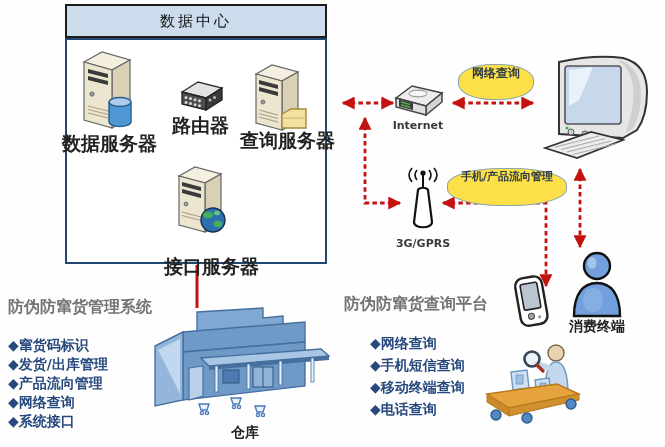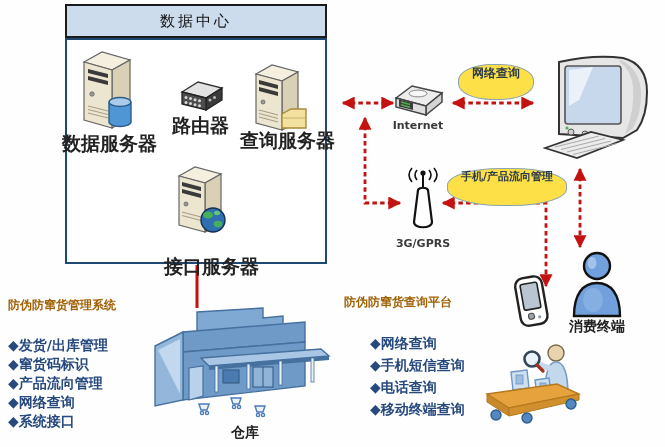--- a/index.html
+++ b/index.html
@@ -22,21 +22,21 @@
   .main-box{
     position:absolute;left:65px;top:38px;width:258px;height:222px;
     border:2px solid #1f4972;background:#ffffff;
   }
   .bubble{
     position:absolute;background:#fde047;border:1.5px solid #8ba4b0;
     border-radius:45%;display:flex;align-items:flex-start;justify-content:center;
     color:#2b3b4a;font-weight:600;box-sizing:border-box;
   }
   .title-navy{
-    position:absolute;font-size:12px;font-weight:bold;color:#a16207;white-space:nowrap;
+    position:absolute;font-size:16px;font-weight:bold;color:#737373;white-space:nowrap;
   }
   .list-navy{position:absolute;color:#27497e;font-weight:bold;font-size:14px;}
   .list-navy div{white-space:nowrap;}
   svg{display:block;}
 </style>
 </head>
 <body>
 
 <div id="canvas">
 
@@ -202,22 +202,22 @@
       <circle cx="31" cy="16" r="13" fill="#72a0dc" stroke="#111" stroke-width="2.4"></circle>
       <ellipse cx="26" cy="13" rx="4.5" ry="6" fill="#b9d2f0" opacity="0.7"></ellipse>
       <path d="M8,66 C8,44 17,33 31,33 C45,33 54,44 54,66 Z" fill="#72a0dc" stroke="#111" stroke-width="2.4"></path>
       <ellipse cx="27" cy="50" rx="10" ry="12" fill="#93b8e8" opacity="0.6"></ellipse>
     </svg>
   </div>
   <div class="lbl" style="left:558px;top:318px;width:78px;font-size:14px;">消费终端</div>
 
   <div class="title-navy" style="left:8px;top:297px;">防伪防窜货管理系统</div>
   <div class="list-navy" style="left:8px;top:336px;line-height:19px;">
+    <div>◆窜货码标识</div>
     <div>◆发货/出库管理</div>
-    <div>◆窜货码标识</div>
     <div>◆产品流向管理</div>
     <div>◆网络查询</div>
     <div>◆系统接口</div>
   </div>
 
   <div class="abs" style="left:145px;top:306px;">
     <svg width="190" height="118" viewBox="0 0 190 118">
       <polygon points="52,6 118,2 118,12 138,10 138,22 52,28" fill="#7fa8d2" stroke="#46719f" stroke-width="1.4"></polygon>
       <polygon points="38,26 160,16 160,36 38,46" fill="#6f99c6" stroke="#46719f" stroke-width="1.4"></polygon>
       <polygon points="38,46 160,36 160,80 38,94" fill="#6f99c6" stroke="#46719f" stroke-width="1.4"></polygon>
@@ -245,22 +245,22 @@
           <circle cx="118" cy="109" r="1.6"></circle>
       </g>
     </svg>
   </div>
   <div class="lbl" style="left:215px;top:424px;width:60px;font-size:14px;">仓库</div>
 
   <div class="title-navy" style="left:344px;top:294px;">防伪防窜货查询平台</div>
   <div class="list-navy" style="left:344px;top:332px;line-height:22px;margin-left:26px;">
     <div>◆网络查询</div>
     <div>◆手机短信查询</div>
+    <div>◆移动终端查询</div>
     <div>◆电话查询</div>
-    <div>◆移动终端查询</div>
   </div>
 
   <div class="abs" style="left:483px;top:332px;">
     <svg width="106" height="96" viewBox="0 0 106 96">
       <circle cx="73" cy="21" r="8" fill="#e9d3ae" stroke="#7a6a4a" stroke-width="1.4"></circle>
       <path d="M62,62 C62,40 66,30 73,30 C81,30 85,40 85,64 L75,66 Z" fill="#c2d8ec" stroke="#7a9ac0" stroke-width="1.6"></path>
       <path d="M66,36 L54,32" stroke="#c2d8ec" stroke-width="6" stroke-linecap="round"></path>
       <circle cx="49" cy="27" r="7.5" fill="#dcebf7" fill-opacity="0.6" stroke="#334455" stroke-width="2.6"></circle>
       <line x1="54" y1="33" x2="60" y2="39" stroke="#a03020" stroke-width="3.4" stroke-linecap="round"></line>
       <g>

